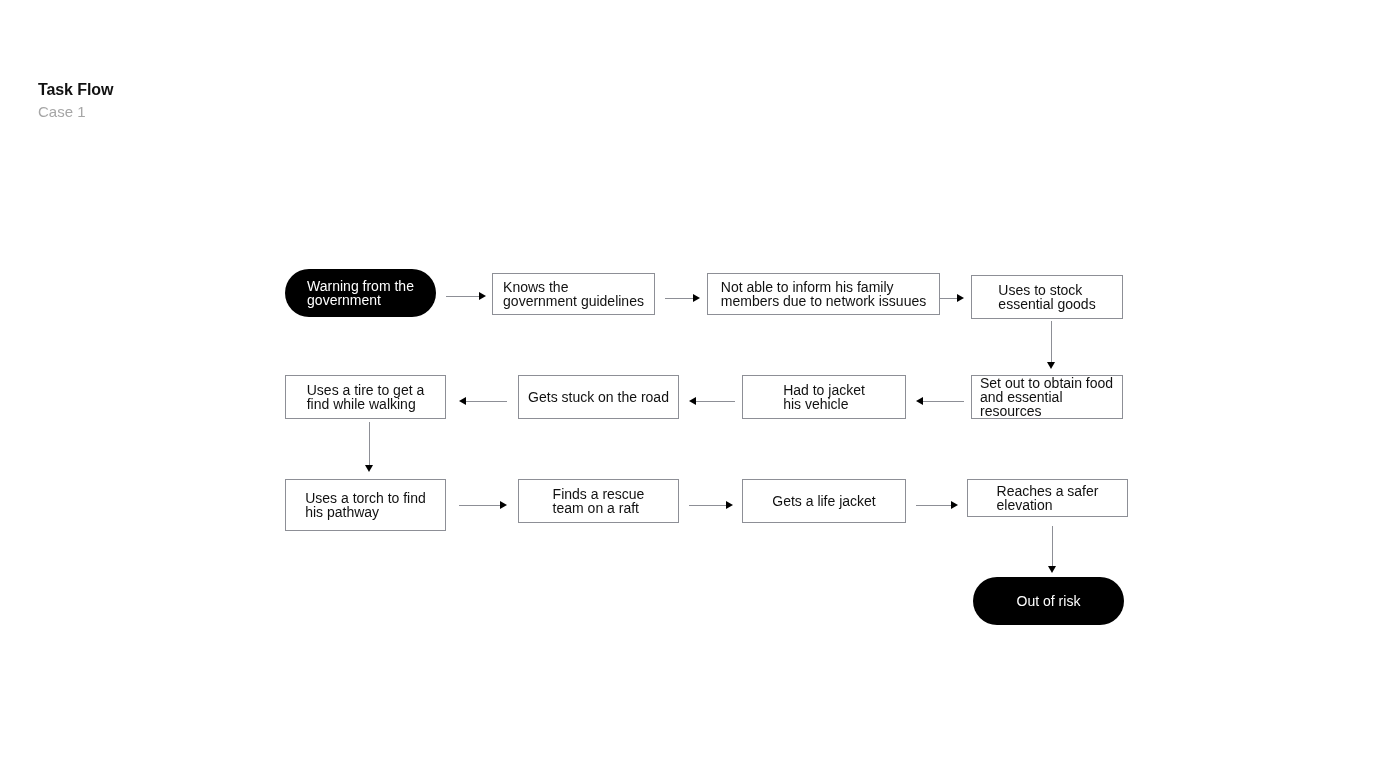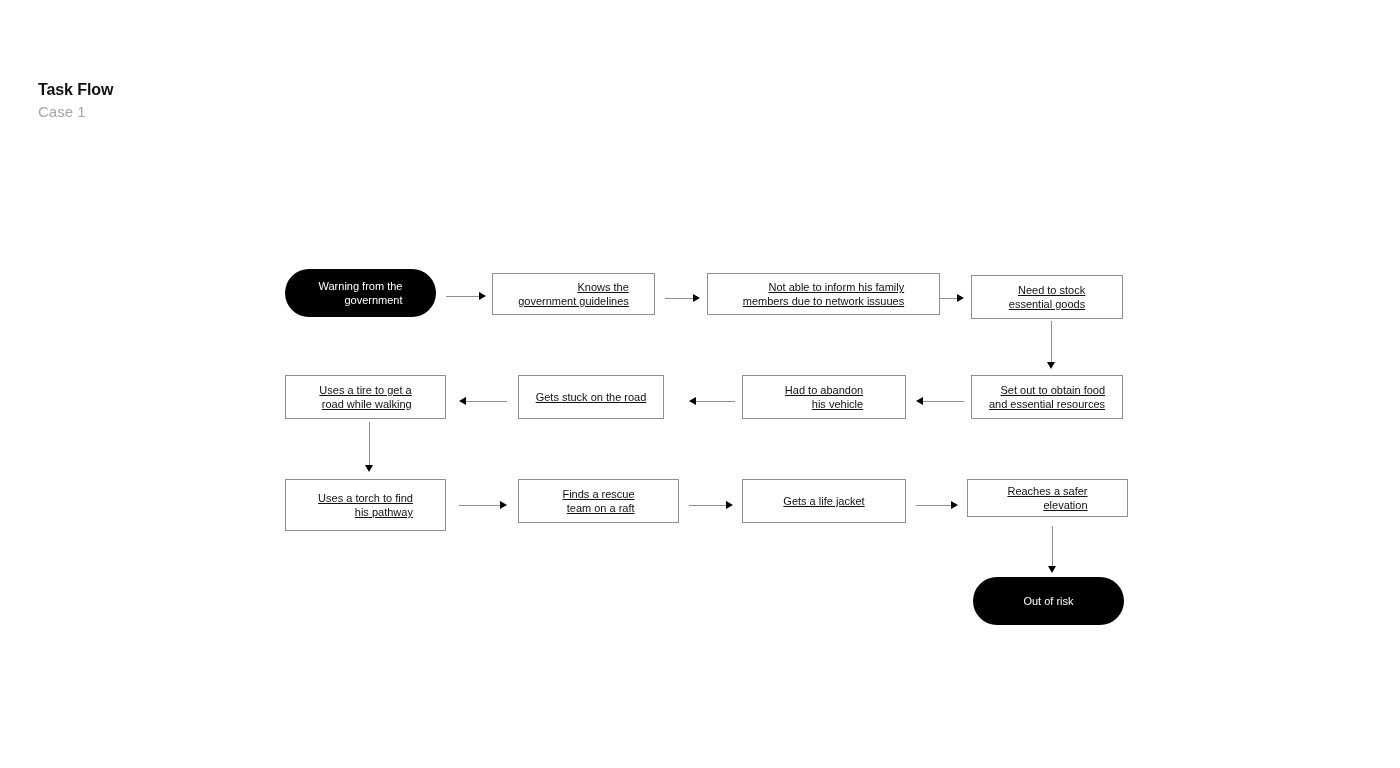--- a/index.html
+++ b/index.html
@@ -34,30 +34,29 @@
     line-height: 20px;
     margin-top: 2px;
   }
 
   
   .node {
     position: absolute;
     display: flex;
     align-items: center;
     justify-content: center;
-    text-align: right;
-    font-size: 11px;
+    text-align: left;
+    font-size: 14px;
     line-height: 14px;
     color: #111111;
     padding: 18px 8px;
   }
   .node.box {
     background: #ffffff;
     border: 1px solid #8d8f96;
-    text-decoration: underline;
   }
   .node.pill {
     background: #000000;
     color: #ffffff;
     border-radius: 999px;
     border: none;
   }
   .node span { display: block; white-space: pre-line; }
 
   
@@ -166,37 +165,37 @@
       </div>
       <div class="node box" style="left: 492px; top: 226px; width: 163px; height: 42px;">
         <span>Knows the
 government guidelines</span>
       </div>
       <div class="node box" style="left: 707px; top: 226px; width: 233px; height: 42px;">
         <span>Not able to inform his family
 members due to network issuues</span>
       </div>
       <div class="node box" style="left: 971px; top: 228px; width: 152px; height: 44px;">
-        <span>Need to stock
+        <span>Uses to stock
 essential goods</span>
       </div>
       <div class="node box" style="left: 971px; top: 328px; width: 152px; height: 44px;">
         <span>Set out to obtain food
 and essential resources</span>
       </div>
       <div class="node box" style="left: 742px; top: 328px; width: 164px; height: 44px;">
-        <span>Had to abandon
+        <span>Had to jacket
 his vehicle</span>
       </div>
-      <div class="node box" style="left: 518px; top: 328px; width: 146px; height: 44px;">
+      <div class="node box" style="left: 518px; top: 328px; width: 161px; height: 44px;">
         <span>Gets stuck on the road</span>
       </div>
       <div class="node box" style="left: 285px; top: 328px; width: 161px; height: 44px;">
         <span>Uses a tire to get a
-road while walking</span>
+find while walking</span>
       </div>
       <div class="node box" style="left: 285px; top: 432px; width: 161px; height: 52px;">
         <span>Uses a torch to find
 his pathway</span>
       </div>
       <div class="node box" style="left: 518px; top: 432px; width: 161px; height: 44px;">
         <span>Finds a rescue
 team on a raft</span>
       </div>
       <div class="node box" style="left: 742px; top: 432px; width: 164px; height: 44px;">

